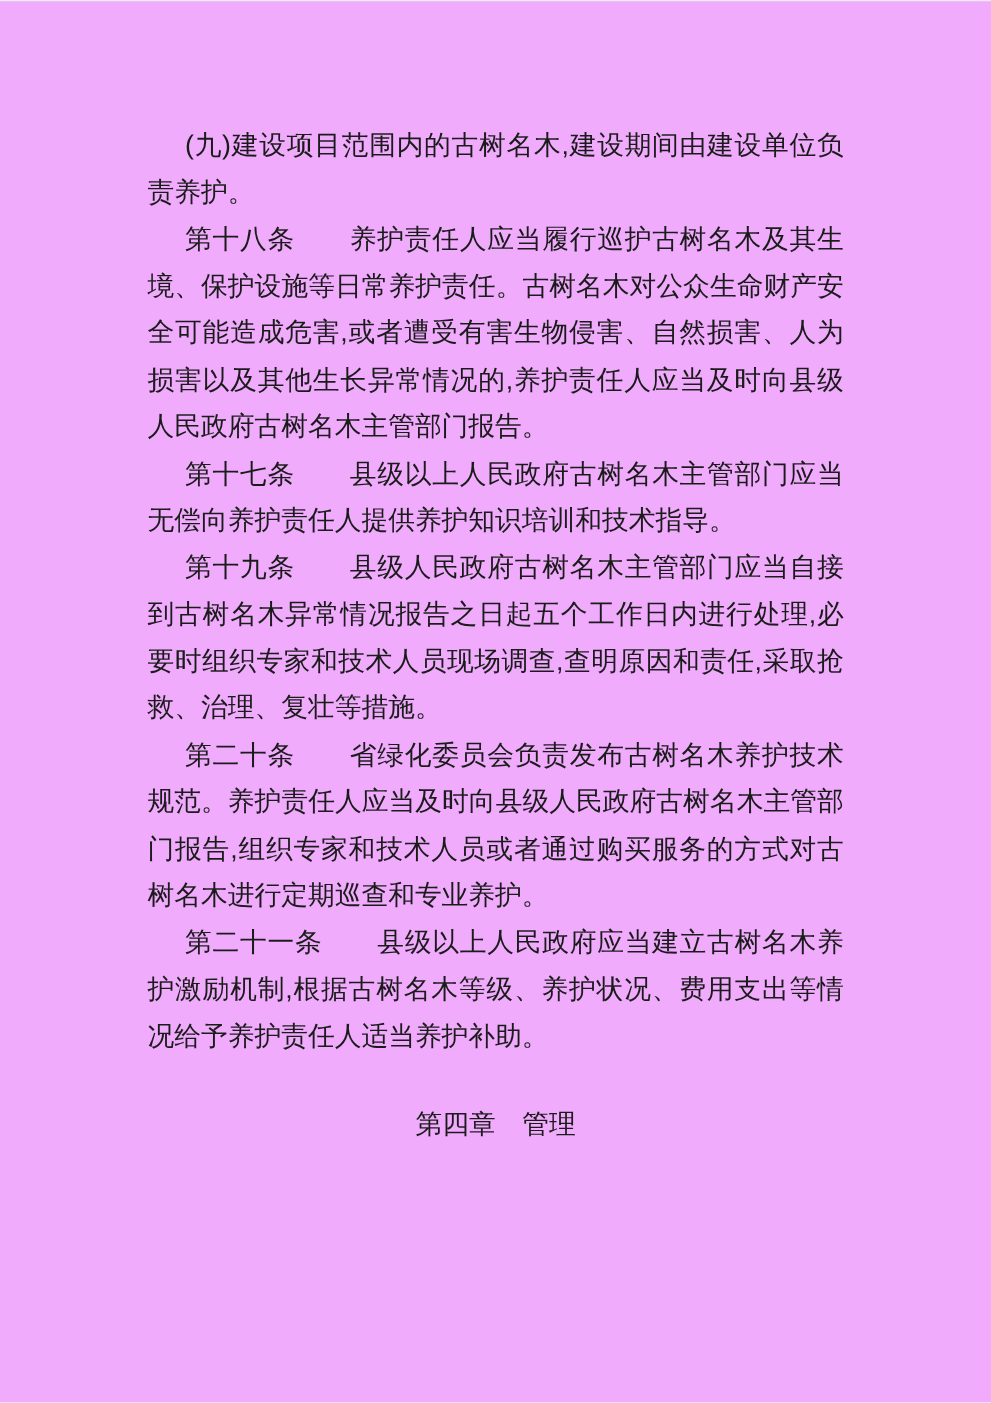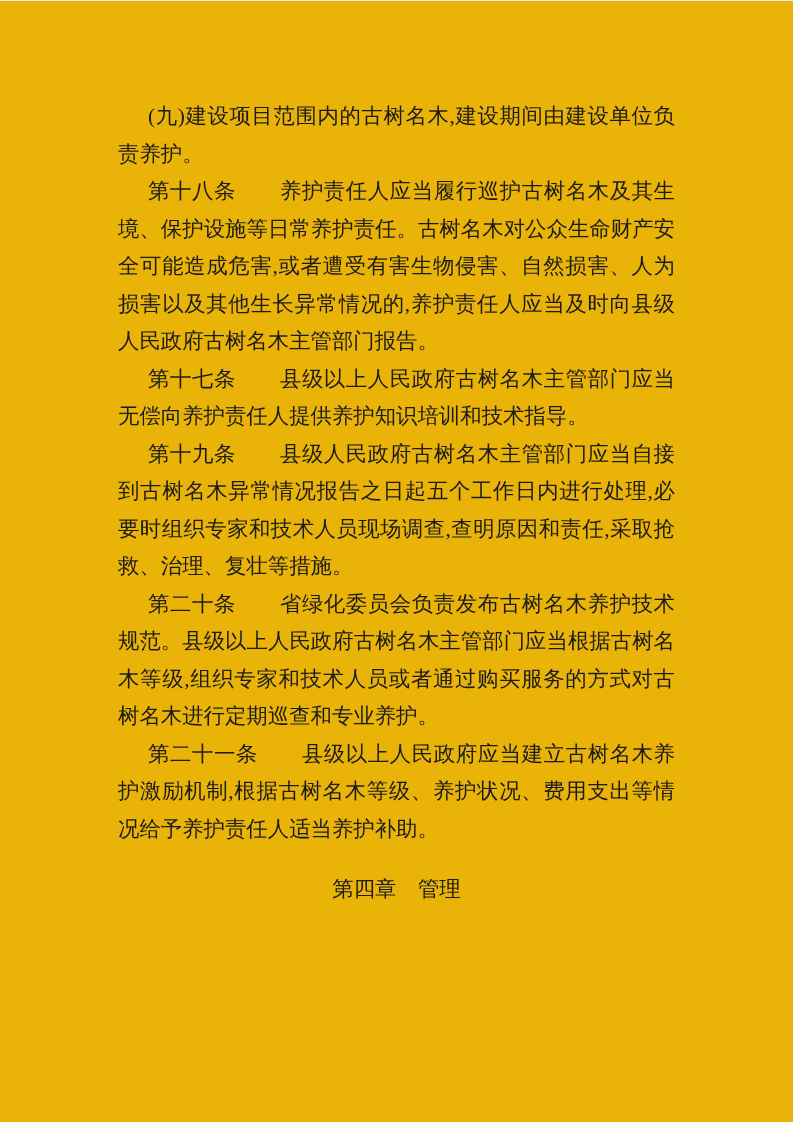--- a/index.html
+++ b/index.html
@@ -6,55 +6,55 @@
   html, body {
     margin: 0;
     padding: 0;
     background: #ffffff;
   }
   .page {
     position: relative;
     width: 793px;
     height: 1122px;
     box-sizing: border-box;
-    background: #eab308;
+    background: #f0abfc;
     border-top: 1px solid #ececec;
     padding: 97px 118px 0 118px;
     overflow: hidden;
-    font-family: Liberation Serif, serif;
+    font-family: Liberation Sans, sans-serif;
     color: #1b1b1b;
   }
   .body-text {
     width: 557px;
   }
   .para {
     margin: 0;
     padding: 0;
     font-size: 21.4px;
     line-height: 37.5px;
     text-align: justify;
     text-align-last: left;
     text-indent: 30px;
     line-break: strict;
     letter-spacing: 0;
   }
   .chapter-heading {
-    margin-top: 23px;
+    margin-top: 33px;
     font-size: 21.4px;
     line-height: 37.5px;
     text-align: center;
     font-weight: normal;
   }
 </style>
 </head>
 <body>
 
 <div class="page">
   <div class="body-text">
     <p class="para">(九)建设项目范围内的古树名木,建设期间由建设单位负责养护。</p>
     <p class="para">第十八条　　养护责任人应当履行巡护古树名木及其生境、保护设施等日常养护责任。古树名木对公众生命财产安全可能造成危害,或者遭受有害生物侵害、自然损害、人为损害以及其他生长异常情况的,养护责任人应当及时向县级人民政府古树名木主管部门报告。</p>
     <p class="para">第十七条　　县级以上人民政府古树名木主管部门应当无偿向养护责任人提供养护知识培训和技术指导。</p>
     <p class="para">第十九条　　县级人民政府古树名木主管部门应当自接到古树名木异常情况报告之日起五个工作日内进行处理,必要时组织专家和技术人员现场调查,查明原因和责任,采取抢救、治理、复壮等措施。</p>
-    <p class="para">第二十条　　省绿化委员会负责发布古树名木养护技术规范。县级以上人民政府古树名木主管部门应当根据古树名木等级,组织专家和技术人员或者通过购买服务的方式对古树名木进行定期巡查和专业养护。</p>
+    <p class="para">第二十条　　省绿化委员会负责发布古树名木养护技术规范。养护责任人应当及时向县级人民政府古树名木主管部门报告,组织专家和技术人员或者通过购买服务的方式对古树名木进行定期巡查和专业养护。</p>
     <p class="para">第二十一条　　县级以上人民政府应当建立古树名木养护激励机制,根据古树名木等级、养护状况、费用支出等情况给予养护责任人适当养护补助。</p>
     <div class="chapter-heading">第四章　管理</div>
   </div>
 </div>
 
 </body></html>

